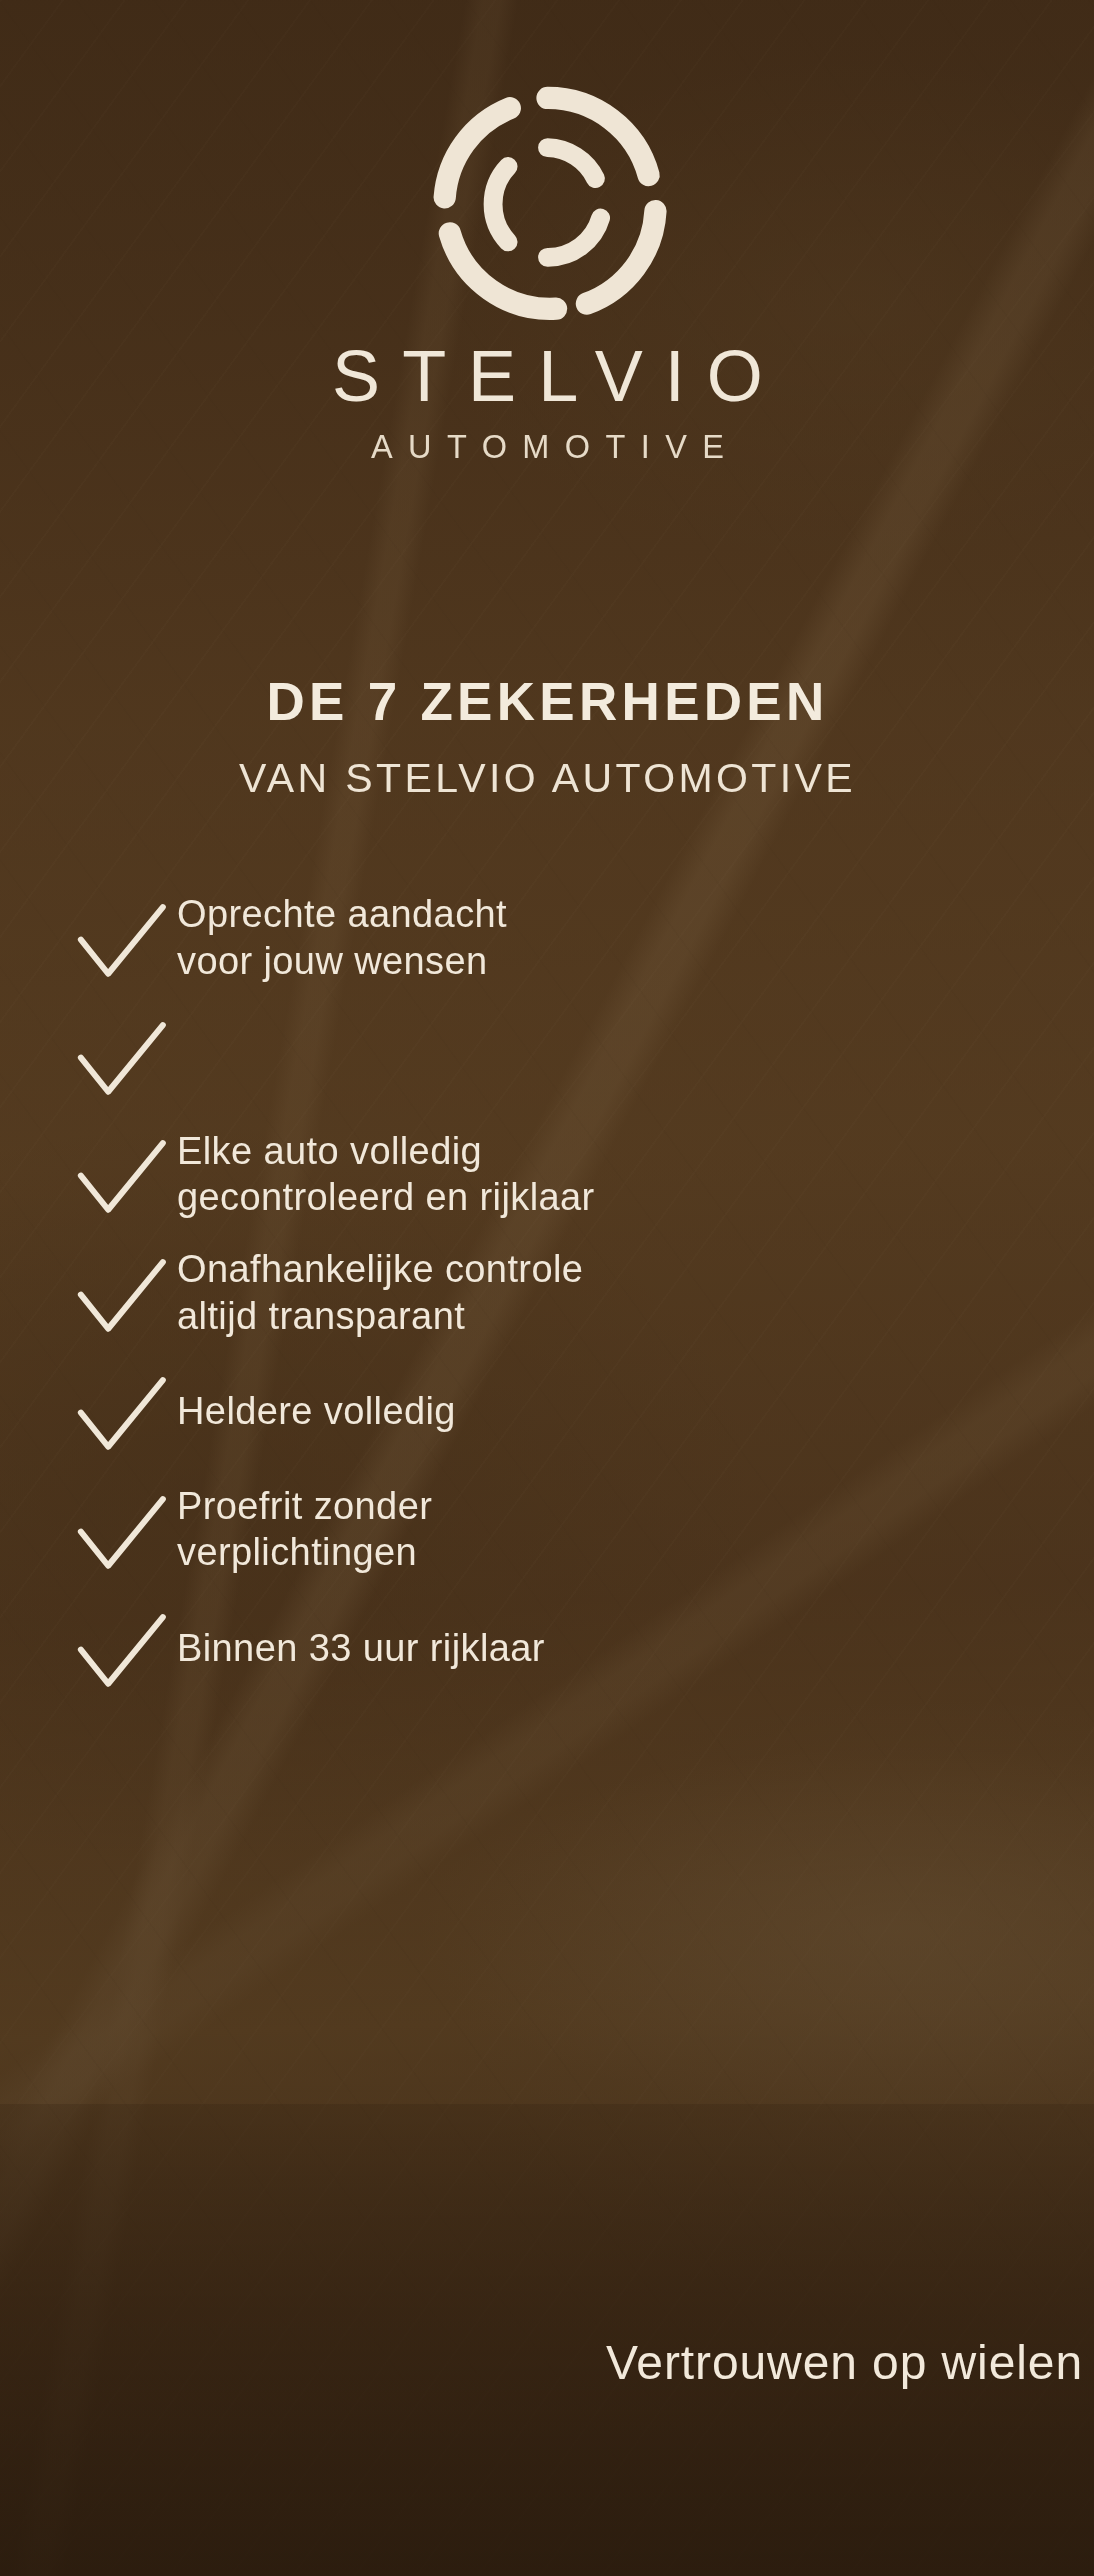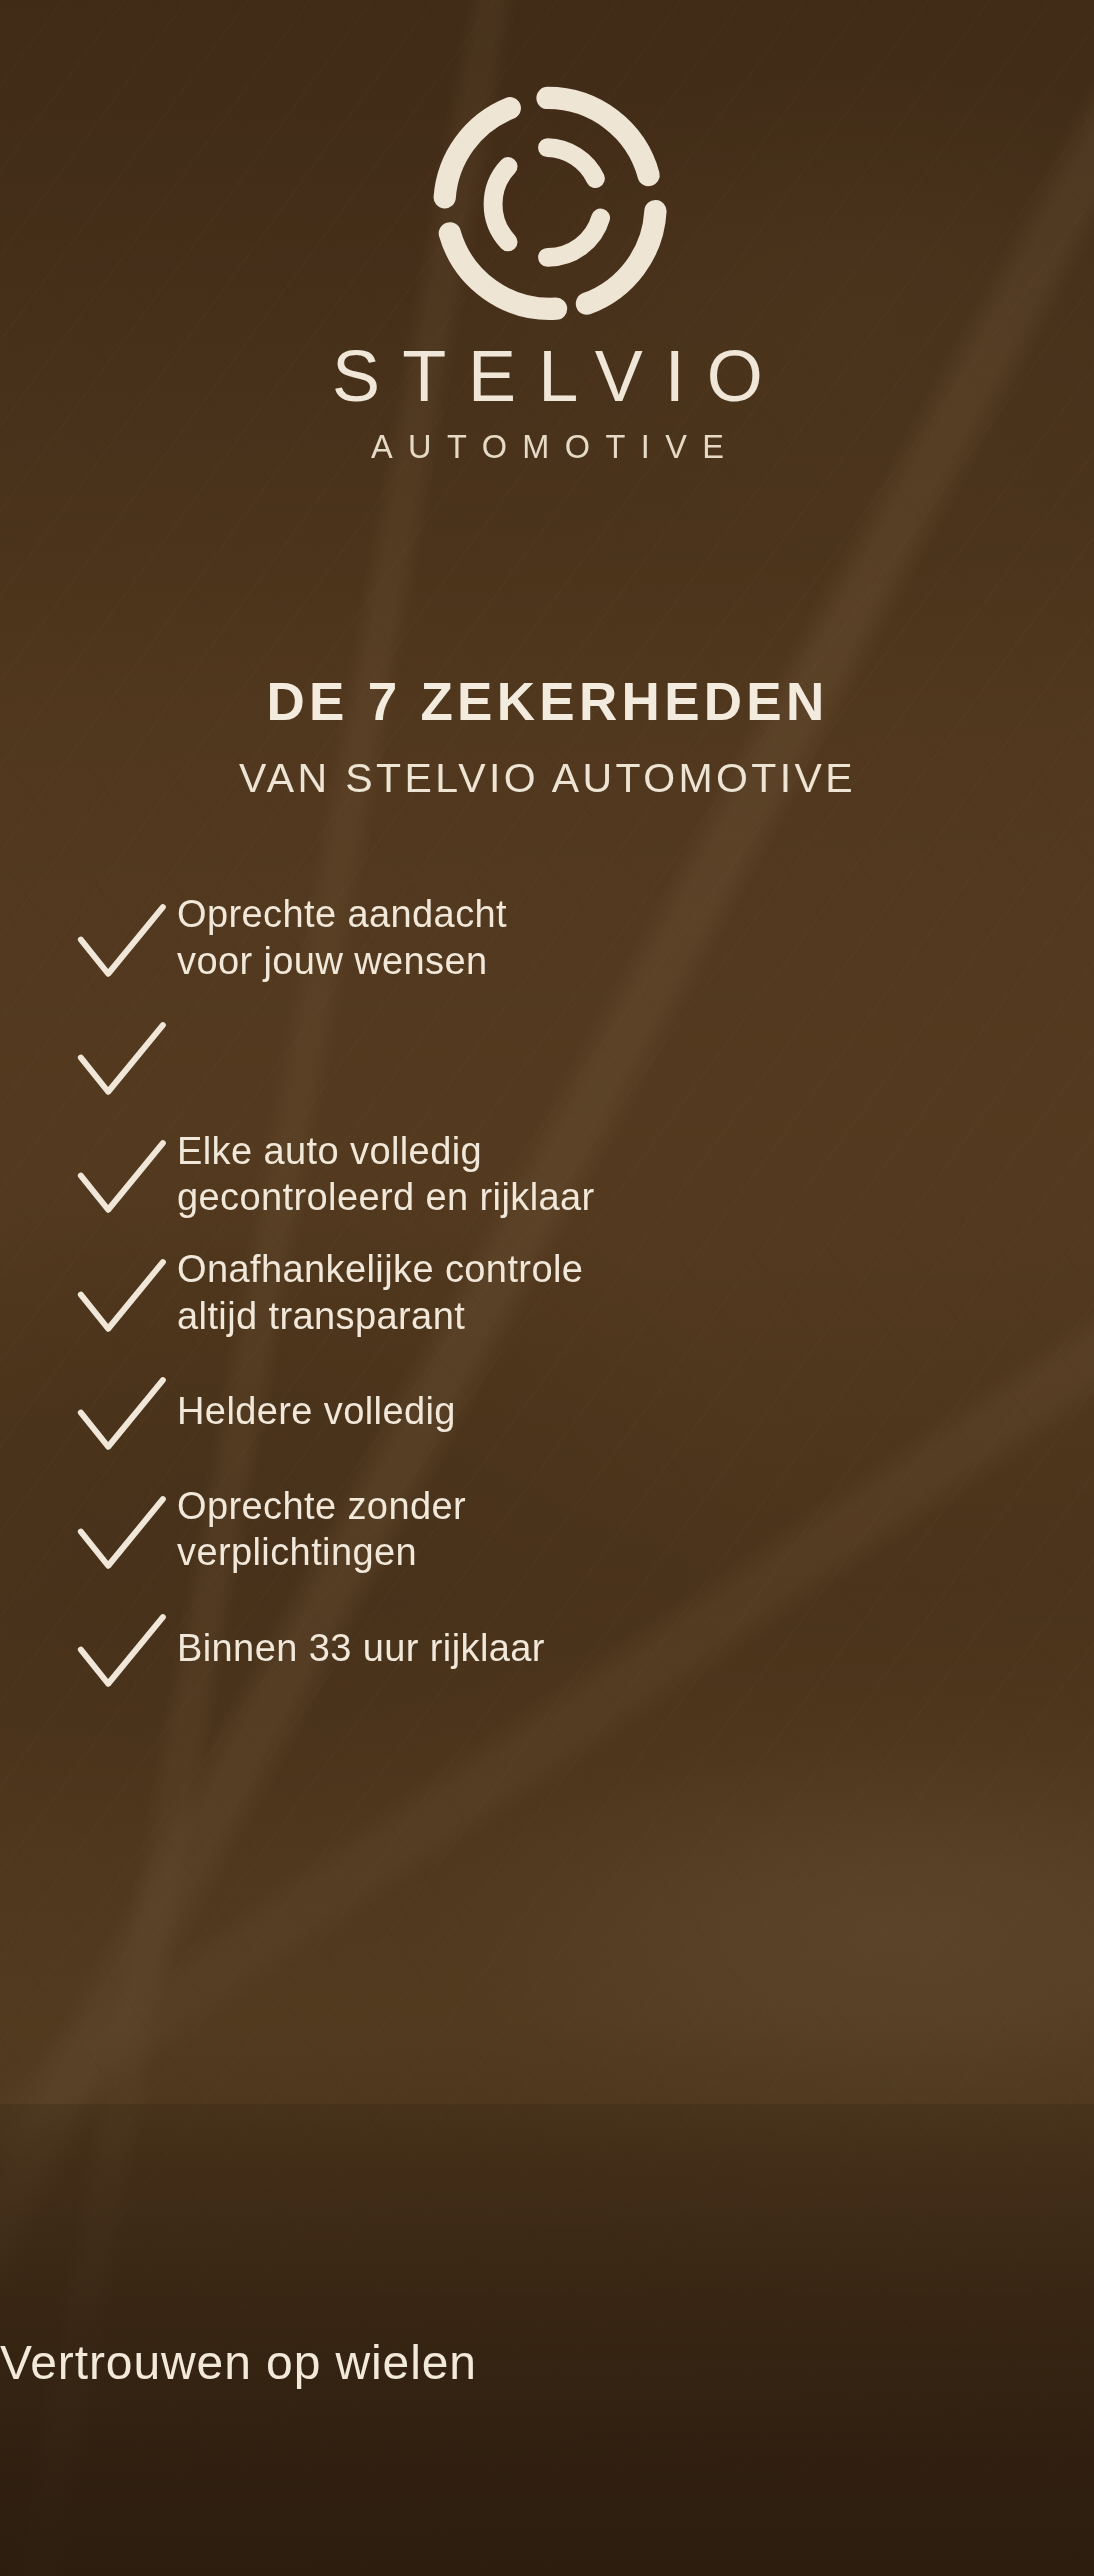--- a/index.html
+++ b/index.html
@@ -158,23 +158,23 @@
     line-height: 1.22;
     color: #f1e8da;
     font-weight: 400;
     letter-spacing: 0.4px;
     white-space: pre-line;
   }
 
   
   .tagline {
     position: absolute;
-    left: 0; right: 4px;
+    left: 0; right: 12px;
     top: 2335px;
-    text-align: left;
+    text-align: right;
     font-size: 48px;
     letter-spacing: 0.9px;
     color: #f2e9db;
     font-weight: 400;
   }
 </style>
 </head>
 <body>
 
 <div class="poster">
@@ -254,21 +254,21 @@
         </span>
         <span class="item-text">Heldere volledig</span>
       </div>
 
       <div class="item">
         <span class="check">
           <svg viewBox="0 0 110 96">
               <path d="M8 44 L40 84 L104 6" fill="none" stroke="#f0e7d8" stroke-width="7" stroke-linecap="round" stroke-linejoin="round"></path>
             </svg>
         </span>
-        <span class="item-text">Oprechte zonder
+        <span class="item-text">Proefrit zonder
 verplichtingen</span>
       </div>
 
       <div class="item">
         <span class="check">
           <svg viewBox="0 0 110 96">
               <path d="M8 44 L40 84 L104 6" fill="none" stroke="#f0e7d8" stroke-width="7" stroke-linecap="round" stroke-linejoin="round"></path>
             </svg>
         </span>
         <span class="item-text">Binnen 33 uur rijklaar</span>

